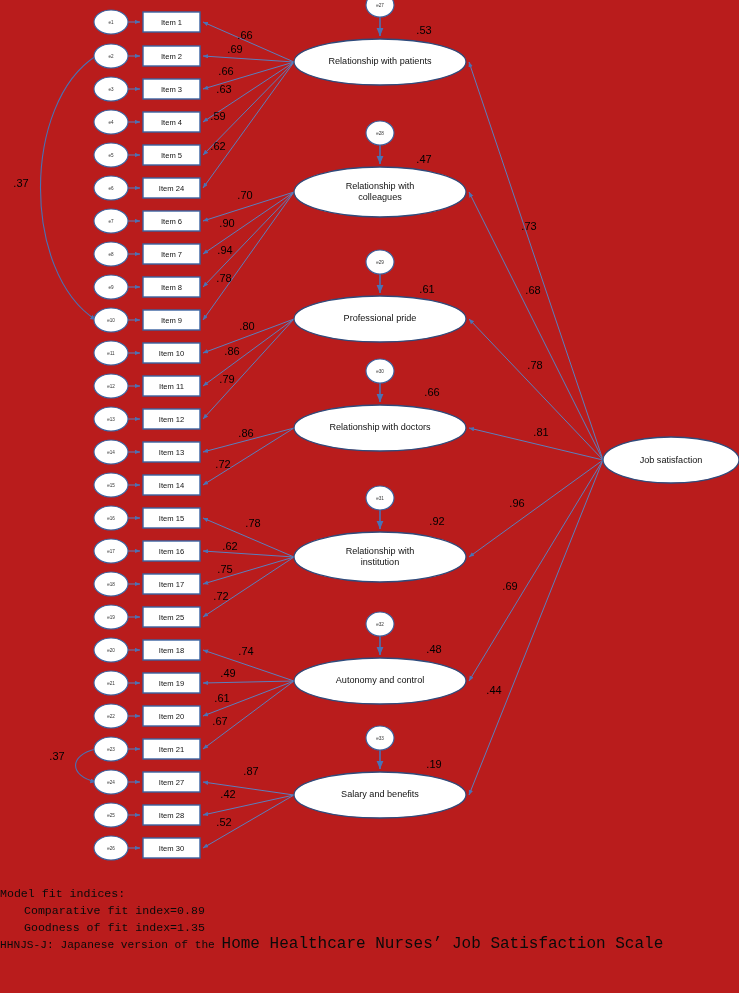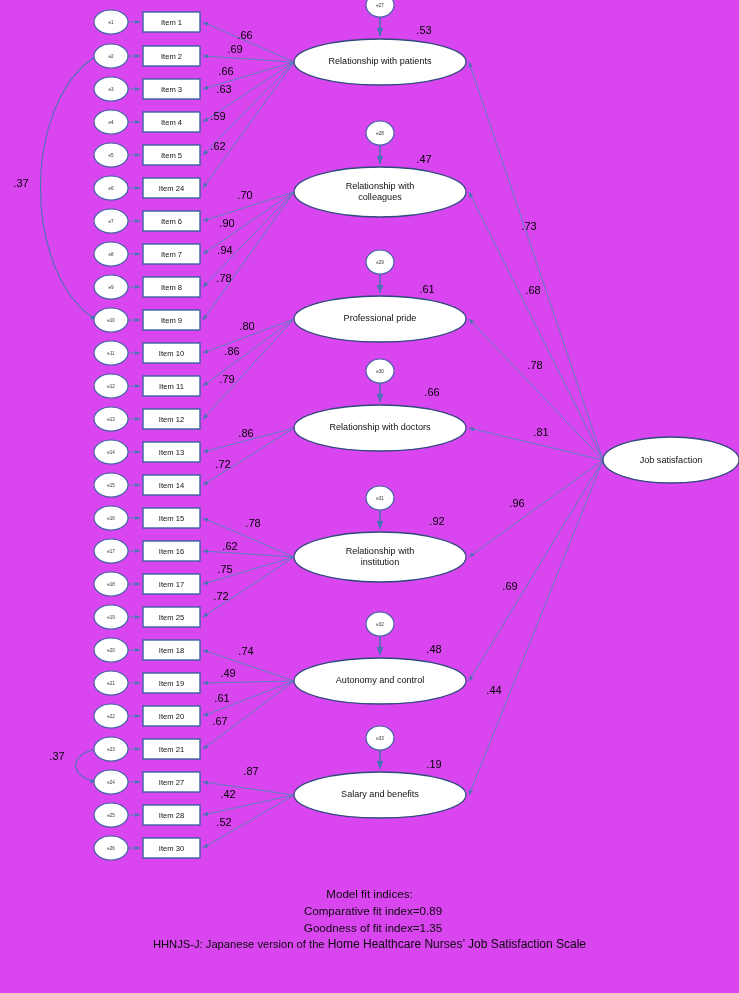--- a/index.html
+++ b/index.html
@@ -10,21 +10,21 @@
   body {
     width: 739px;
     height: 993px;
     font-family: "Liberation Sans", sans-serif;
     overflow: hidden;
   }
   #diagram-root {
     position: relative;
     width: 739px;
     height: 993px;
-    background: #d946ef;
+    background: #b91c1c;
   }
   svg#sem-svg {
     position: absolute;
     left: 0;
     top: 0;
     width: 739px;
     height: 870px;
     display: block;
   }
   .node-box {
@@ -88,30 +88,29 @@
     font-size: 11px;
     fill: #000000;
     text-anchor: middle;
     dominant-baseline: middle;
   }
   .footnotes {
     position: absolute;
     left: 0;
     top: 886px;
     width: 739px;
-    font-family: Liberation Sans, sans-serif;
+    font-family: Liberation Mono, monospace;
     font-size: 11.6px;
     color: #0a0a0a;
     line-height: 16.8px;
-    text-align: center;
   }
   .fn-line { white-space: pre; }
-  .fn-indent { padding-left: 7px; }
+  .fn-indent { padding-left: 24px; }
   .fn-abbrev { font-size: 11.2px; }
-  .fn-abbrev .abbr-tail { font-size: 12px; }
+  .fn-abbrev .abbr-tail { font-size: 16px; }
 </style>
 </head>
 <body>
 
 <div id="diagram-root">
 
   <svg id="sem-svg" viewBox="0 0 739 870">
     <defs>
       <marker id="arrowhead" markerWidth="6" markerHeight="6" refX="5.2" refY="2.4" orient="auto" markerUnits="strokeWidth">
         <path d="M0,0 L5.6,2.4 L0,4.8 z" fill="#3a62a0"></path>

